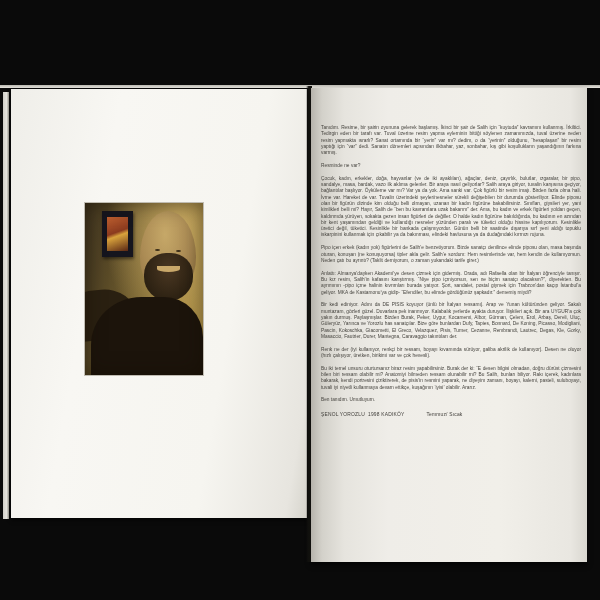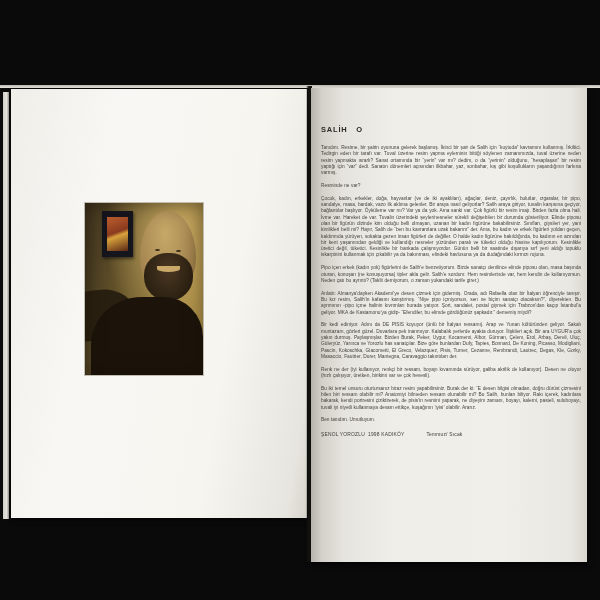--- a/index.html
+++ b/index.html
@@ -123,21 +123,20 @@
     <div class="man-jacket"></div>
   </div>
   <div class="photo-vignette"></div>
 </div>
 
 <div class="spine-gap"></div>
 
 <div class="right-page"></div>
 
 <div class="text-block">
-  <h1 class="article-title">SALİH   O</h1>
   <p class="body-para">Tanıdım. Resime, bir şairin oyununa gelerek başlamış. İkinci bir şair de Salih için “kuytuda” kavramını kullanmış. İrkiltici. Tedirgin eden bir tarafı var. Tuval üzerine resim yapma eyleminin bittiği söylenen zamanımızda, tuval üzerine neden resim yapmakta ısrarlı? Sanat ortamında bir “yerin” var mı? dedim, o da “yerinin” olduğunu, “hesaplaşan” bir resim yaptığı için “var” dedi. Sanatın dönemleri açısından ilkbahar, yaz, sonbahar, kış gibi koşullukların yaşandığının farkına varmış.</p>
   <p class="body-para">Resminde ne var?</p>
   <p class="body-para">Çocuk, kadın, erkekler, doğa, hayvanlar (ve de iki ayaklıları), ağaçlar, deniz, çayırlık, bulutlar, ızgaralar, bir pipo, sandalye, masa, bardak, vazo ilk aklıma gelenler. Bir araya nasıl geliyorlar? Salih araya giriyor, tuvalin karşısına geçiyor, bağlantılar başlıyor. Öyküleme var mı? Var ya da yok. Ama sanki var. Çok figürlü bir resim imajı. Birden fazla olma hali. İvme var. Hareket de var. Tuvalin üzerindeki şeyler/nesneler sürekli değişebilen bir durumda gösteriliyor. Elinde piposu olan bir figürün dizinde kim olduğu belli olmayan, uzanan bir kadın figürüne bakabilirsiniz. Sınıfları, giysileri yer, yani kimlikleri belli mi? Hayır, Salih de “ben bu kavramlara uzak bakarım” der. Ama, bu kadın ve erkek figürleri yoldan geçen, kaldırımda yürüyen, sokakta gezen insan figürleri de değiller. O halde kadın figürüne bakıldığında, bu kadının en azından bir kent yaşamından geldiği ve kullandığı nesneler yüzünden paralı ve tüketici olduğu hissine kapılıyorum. Kesinlikle üretici değil, tüketici. Kesinlikle bir bankada çalışmıyordur. Günün belli bir saatinde dışarıya sırf yeni aldığı topuklu iskarpinini kullanmak için çıkabilir ya da bakınması, elindeki havlusuna ya da dudağındaki kırmızı rujuna.</p>
   <p class="body-para">Pipo içen erkek (kadın yok) figürlerini de Salih’e benzetiyorum. Bizde sanatçı denilince elinde piposu olan, masa başında oturan, konuşan (ne konuşuyorsa) tipler akla gelir. Salih’e sordum: Hem resimlerinde var, hem kendin de kullanıyorsun. Neden çatı bu ayrıntı? (Taklit demiyorum, o zaman yukarıdaki tarife girer.)</p>
   <p class="body-para">Anlattı: Almanya’dayken Akademi’ye desen çizmek için gidermiş. Orada, adı Rafaella olan bir İtalyan öğrenciyle tanışır. Bu kız resim, Salih’in kafasını karıştırmış. “Niye pipo içmiyorsun, sen ne biçim sanatçı olacaksın?”, diyerekten. Bu ayrımının -pipo içme halinin kıvrımları burada yatıyor. Şort, sandalet, postal giymek için Trabzon’dan kaçıp İstanbul’a geliyor. MKA de Kastamonu’ya gidip- “Efendiler, bu elimde gördüğünüz şapkadır.” dememiş miydi?</p>
   <p class="body-para">Bir kedi ediniyor. Adını da DE PISIS koyuyor (ünlü bir İtalyan ressamı). Arap ve Yunan kültüründen geliyor. Sakalı muntazam, gözleri güzel. Duvarlara pek inanmıyor. Kalabalık yerlerde ayakta duruyor. İlişkileri açık. Bir ara UYGUR’a çok yakın durmuş. Paylaşmışlar. Bizden Burak, Peker, Uygur, Kocamemi, Albor, Gürman, Çelem, Erol, Arbaş, Dereli, Uluç, Güleryüz, Yarınca ve Yorozlu has sanatçılar. Bize göre bunlardan Dufy, Tapies, Bonnard, De Koning, Picasso, Modigliani, Pascin, Kokoschka, Giacometti, El Greco, Velazquez, Pisis, Turner, Cezanne, Rembrandt, Lautrec, Degas, Kle, Gorky, Masaccio, Fautrier, Durer, Mantegna, Caravaggio takıntıları der.</p>
   <p class="body-para">Renk ne der (iyi kullanıyor, renkçi bir ressam, boyayı kıvamında sürüyor, galiba akrilik de kullanıyor). Desen ne oluyor (hızlı çalışıyor, üretken, birikimi var ve çok hevesli).</p>
   <p class="body-para">Bu iki temel unsuru oturtursanız biraz resim yapabilirsiniz. Burak der ki: “E desen bilgisi olmadan, doğru dürüst çizmesini bilen biri ressam olabilir mi? Anatomiyi bilmeden ressam olunabilir mi? Bu Salih, bunları biliyor. Rakı içerek, kadınlara bakarak, kendi portresini çiziktirerek, de pisis’in resmini yaparak, ne diyeyim zamanı, boyayı, kalemi, pasteli, suluboyayı, tuvali iyi niyetli kullanmaya devam ettikçe, kuşağının ‘iyisi’ olabilir. Ararız.</p>
   <p class="closing-line">Ben tanıdım. Umutluyum.</p>
   <div class="signature-row">

